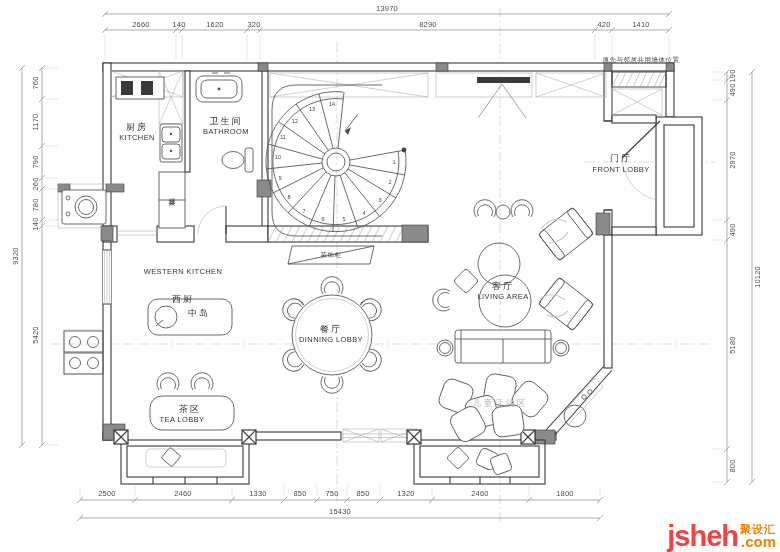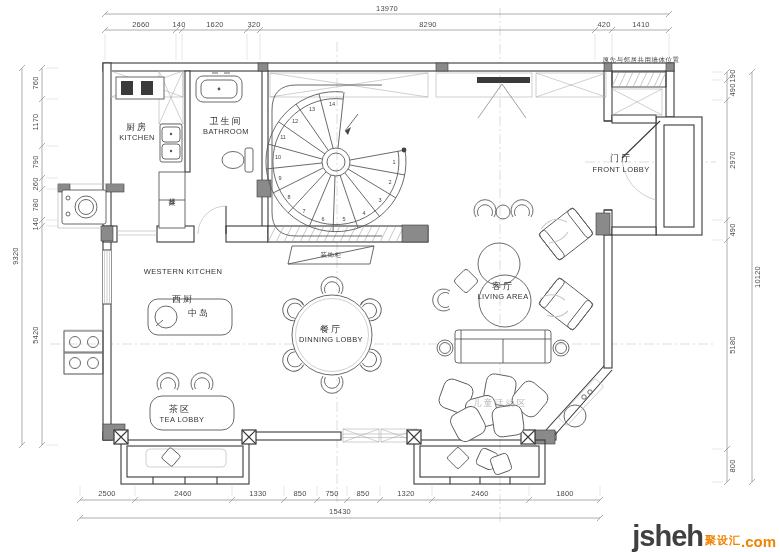--- a/index.html
+++ b/index.html
@@ -26,21 +26,21 @@
        font-family:"Liberation Sans",sans-serif;line-height:1;}
   .zh{font-size:9px;letter-spacing:2px}
   .en{font-size:7.5px;letter-spacing:.4px}
   .dimt{font-size:7.5px;color:#4a4a4a;letter-spacing:.2px}
   .rot{transform:translate(-50%,-50%) rotate(-90deg)}
   .sm{font-size:6.5px;letter-spacing:.5px;color:#444}
   .gray{color:#b9b9b9}
   .vert{writing-mode:vertical-rl;font-size:7px;letter-spacing:1px}
   .logo{position:absolute;right:4px;bottom:4px;display:flex;align-items:flex-end;gap:2px;}
   .lg-brand{font-size:29px;font-weight:bold;letter-spacing:-1px;line-height:.8;}
-  .lg-col{display:flex;flex-direction:row;align-items:flex-start;line-height:1;margin-top:16px;}
+  .lg-col{display:flex;flex-direction:column;align-items:flex-end;line-height:1;margin-top:16px;}
   .lg-zh{font-size:11px;font-weight:bold;letter-spacing:1px;}
   .lg-tld{font-size:15px;font-weight:bold;line-height:.9;}
 </style>
 </head>
 <body>
 
 <div class="canvas">
 
 <svg width="780" height="552" viewBox="0 0 780 552">
   <defs>
@@ -346,21 +346,21 @@
 <span class="lbl en" style="left:226px;top:132px">BATHROOM</span>
 <span class="lbl zh" style="left:621px;top:158px">门厅</span>
 <span class="lbl en" style="left:621px;top:170px">FRONT LOBBY</span>
 <span class="lbl en" style="left:183px;top:272px">WESTERN KITCHEN</span>
 <span class="lbl zh" style="left:183px;top:299px">西厨</span>
 <span class="lbl zh" style="left:199px;top:313px">中岛</span>
 <span class="lbl zh" style="left:331px;top:329px">餐厅</span>
 <span class="lbl en" style="left:331px;top:340px">DINNING LOBBY</span>
 <span class="lbl zh" style="left:503px;top:286px">客厅</span>
 <span class="lbl en" style="left:503px;top:297px">LIVING AREA</span>
-<span class="lbl zh" style="left:180px;top:409px">茶区</span>
+<span class="lbl zh" style="left:190px;top:409px">茶区</span>
 <span class="lbl en" style="left:182px;top:420px">TEA LOBBY</span>
 <span class="lbl zh gray" style="left:500px;top:403px">儿童活动区</span>
 <span class="lbl sm" style="left:331px;top:255px">装饰柜</span>
 <span class="lbl vert" style="left:172px;top:193px">择菜</span>
 <span class="lbl sm" style="left:641px;top:60px">原先与邻居共用墙体位置</span>
 
 <span class="lbl dimt" style="left:141px;top:25px">2660</span>
 <span class="lbl dimt" style="left:179px;top:25px">140</span>
 <span class="lbl dimt" style="left:215px;top:25px">1620</span>
 <span class="lbl dimt" style="left:254px;top:25px">320</span>
@@ -391,20 +391,20 @@
 
 <span class="lbl dimt rot" style="left:733px;top:76px">190</span>
 <span class="lbl dimt rot" style="left:733px;top:90px">490</span>
 <span class="lbl dimt rot" style="left:733px;top:160px">2970</span>
 <span class="lbl dimt rot" style="left:733px;top:230px">490</span>
 <span class="lbl dimt rot" style="left:733px;top:345px">5180</span>
 <span class="lbl dimt rot" style="left:733px;top:466px">800</span>
 <span class="lbl dimt rot" style="left:758px;top:277px">10120</span>
 
 <div class="logo">
-  <span class="lg-brand" style="color:#404040">jsheh</span>
+  <span class="lg-brand" style="color:#ef4444">jsheh</span>
   <span class="lg-col">
     <span class="lg-zh" style="color:#f08300">聚设汇</span>
     <span class="lg-tld" style="color:#f08300">.com</span>
   </span>
 </div>
 
 </div>
 
 </body></html>

